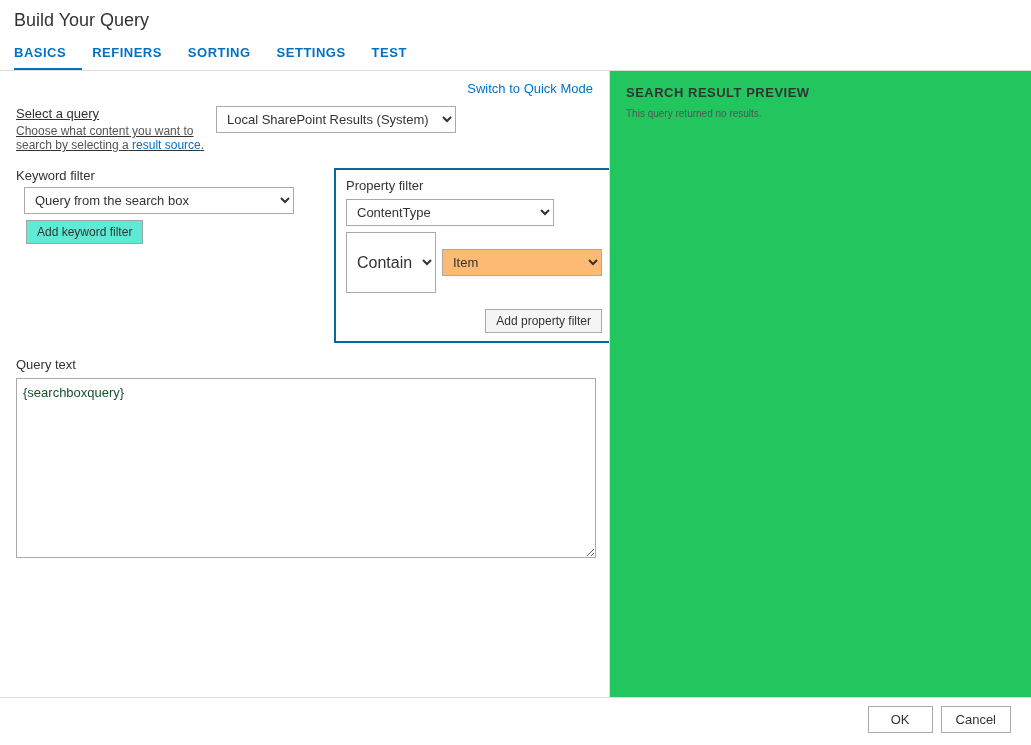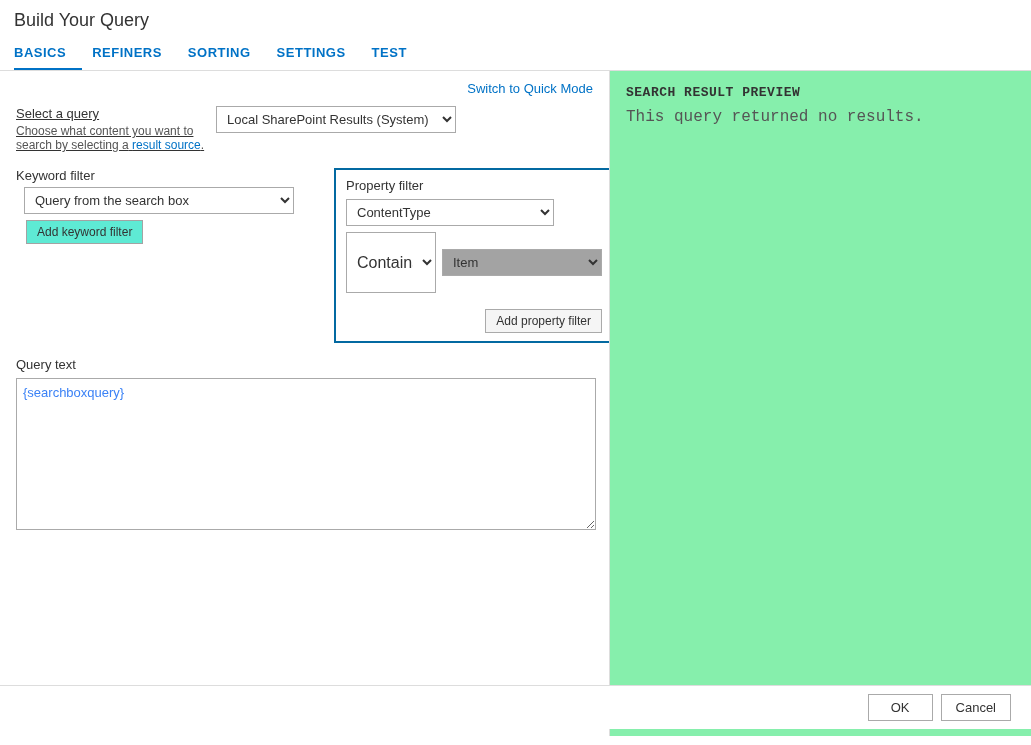--- a/index.html
+++ b/index.html
@@ -45,22 +45,21 @@
     .left-panel {
       flex: 0 0 610px;
       border-right: 1px solid #ddd;
       padding: 10px 16px;
       overflow-y: auto;
       position: relative;
     }
     .right-panel {
       flex: 1;
       padding: 14px 16px;
-      background: #86efac;
-      font-family: Liberation Mono, monospace;
+      background: #22c55e;
     }
     .switch-quick-mode {
       text-align: right;
       padding-bottom: 10px;
     }
     .switch-quick-mode a {
       color: #0072c6;
       text-decoration: none;
       font-size: 13px;
       cursor: pointer;
@@ -167,21 +166,21 @@
       font-size: 16px;
       color: #333;
       background: #fff;
     }
     .item-select {
       width: 160px;
       padding: 4px 6px;
       border: 1px solid #aaa;
       font-size: 13px;
       color: #333;
-      background: #a3a3a3;
+      background: #fdba74;
     }
     .add-property-btn {
       display: block;
       margin-top: 8px;
       margin-left: auto;
       padding: 4px 10px;
       border: 1px solid #aaa;
       background: #f5f5f5;
       font-size: 12px;
       color: #333;
@@ -190,25 +189,25 @@
     .query-text-section {
       margin-top: 14px;
     }
     .query-text-label {
       font-size: 13px;
       color: #333;
       margin-bottom: 6px;
     }
     .query-textarea {
       width: 580px;
-      height: 152px;
+      height: 180px;
       border: 1px solid #aaa;
       padding: 6px;
       font-size: 13px;
-      color: #3b82f6;
+      color: #14532d;
       font-family: "Segoe UI", Arial, sans-serif;
       resize: vertical;
     }
     .test-query-row {
       display: flex;
       justify-content: flex-end;
       width: 580px;
       margin-top: 8px;
     }
     .test-query-btn {
@@ -221,26 +220,26 @@
     }
     .search-preview-title {
       font-size: 13px;
       font-weight: 600;
       color: #333;
       letter-spacing: 0.5px;
       text-transform: uppercase;
       margin-bottom: 8px;
     }
     .search-preview-text {
-      font-size: 16px;
+      font-size: 10px;
       color: #555;
     }
     .bottom-bar {
       position: fixed;
-      bottom: 16px;
+      bottom: 4px;
       right: 0;
       width: 1031px;
       height: 44px;
       background: #fff;
       border-top: 1px solid #ddd;
       display: flex;
       justify-content: flex-end;
       align-items: center;
       padding: 0 20px;
       gap: 8px;

